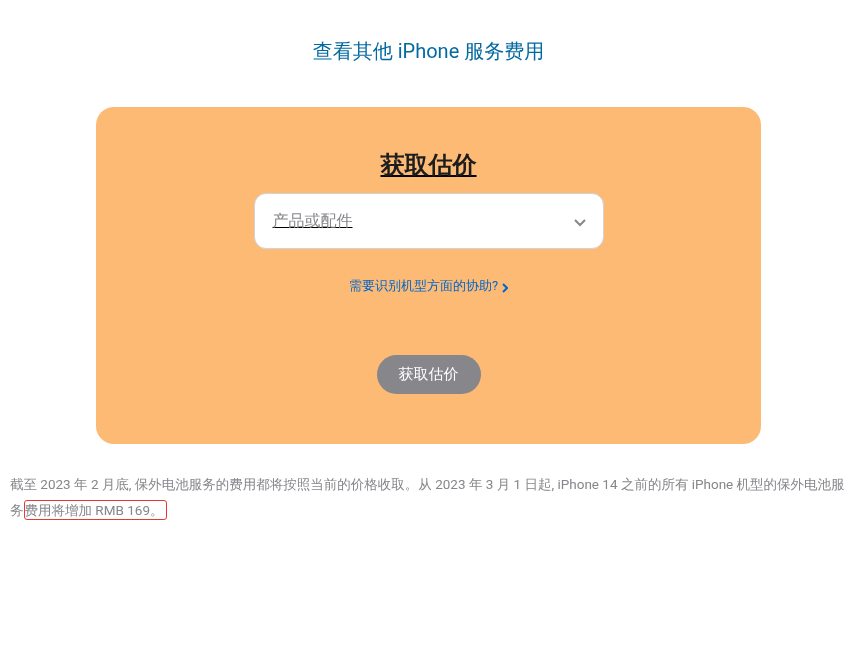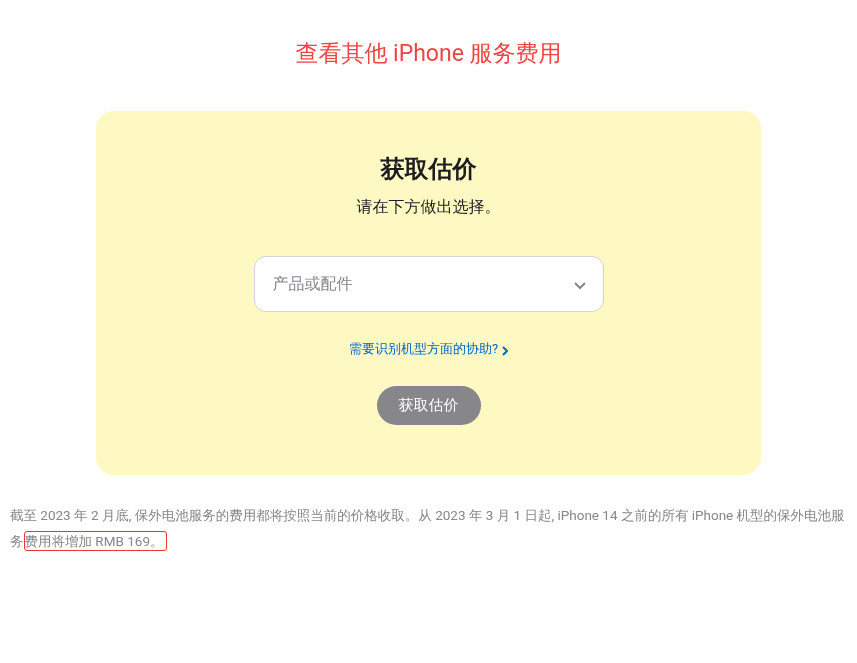--- a/index.html
+++ b/index.html
@@ -13,31 +13,32 @@
       width: 857px;
       height: 663px;
       overflow: hidden;
     }
     .top-link {
       text-align: center;
       padding-top: 38px;
       padding-bottom: 20px;
     }
     .top-link a {
-      color: #ef4444;
+      color: #0369a1;
       text-decoration: none;
-      font-size: 23px;
+      font-size: 20px;
     }
     .card {
-      background: #fef9c3;
+      background: #fdba74;
       border-radius: 18px;
       width: 665px;
       margin: 22px auto 0 auto;
       padding: 42px 40px 50px 40px;
       text-align: center;
+      text-decoration: underline;
     }
     .card-title {
       font-size: 24px;
       font-weight: 600;
       color: #1d1d1f;
       margin-bottom: 12px;
     }
     .card-subtitle {
       font-size: 16px;
       color: #1d1d1f;
@@ -79,21 +80,21 @@
       stroke-width: 2;
       fill: none;
     }
     .help-link {
       color: #0066cc;
       text-decoration: none;
       font-size: 13px;
       display: inline-flex;
       align-items: center;
       margin-top: -6px;
-      margin-bottom: 28px;
+      margin-bottom: 60px;
     }
     .help-chevron {
       display: inline-block;
       margin-left: 4px;
       width: 6px;
       height: 10px;
     }
     .help-chevron svg {
       width: 100%;
       height: 100%;
@@ -128,21 +129,20 @@
   </style>
 </head>
 <body>
 
 <div class="top-link">
   <a href="#">查看其他 iPhone 服务费用</a>
 </div>
 
 <div class="card">
   <h2 class="card-title">获取估价</h2>
-  <p class="card-subtitle">请在下方做出选择。</p>
 
   <div class="select-wrapper">
     <div class="select-box">
       <span>产品或配件</span>
       <span class="chevron-icon">
         <svg viewBox="0 0 14 14">
             <polyline points="2,5 7,10 12,5"></polyline>
           </svg>
       </span>
     </div>

